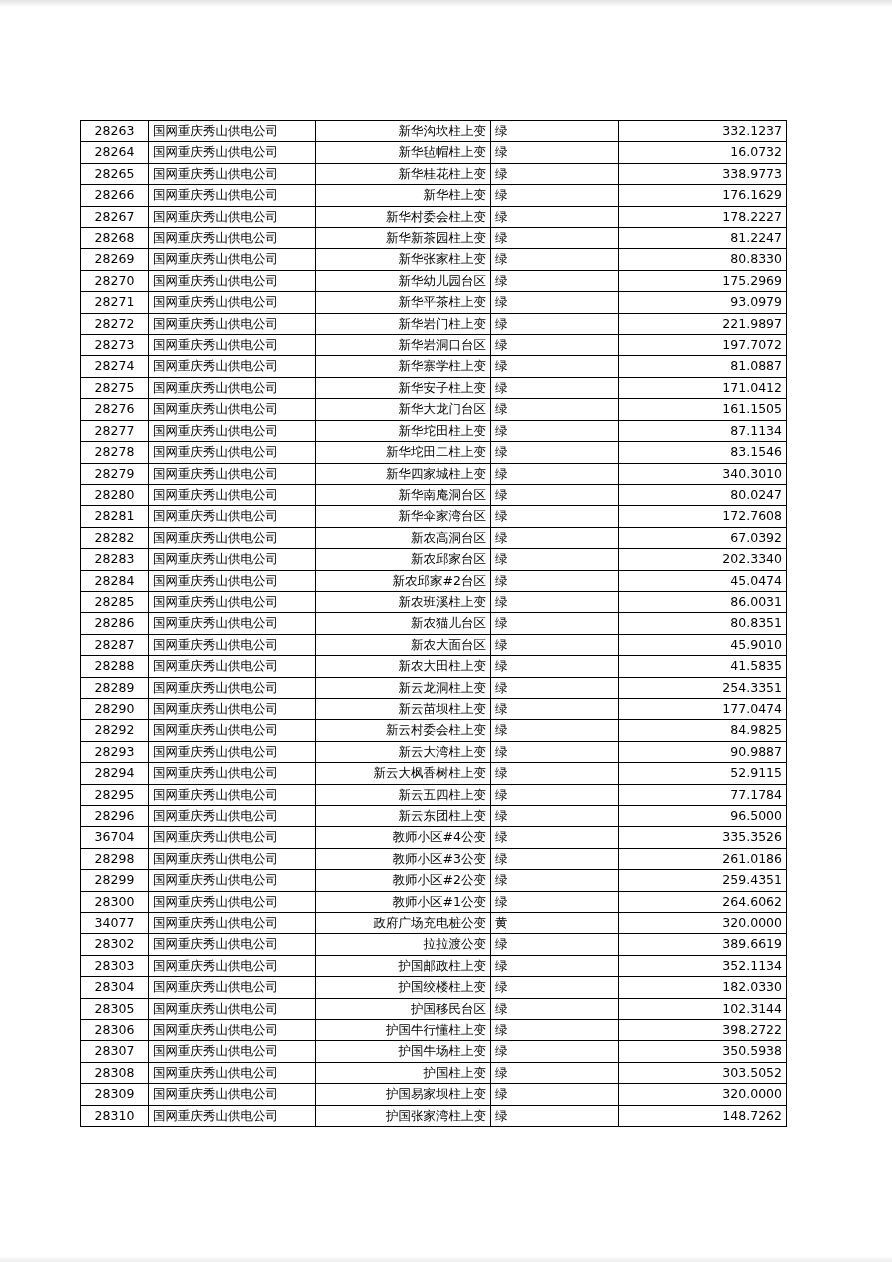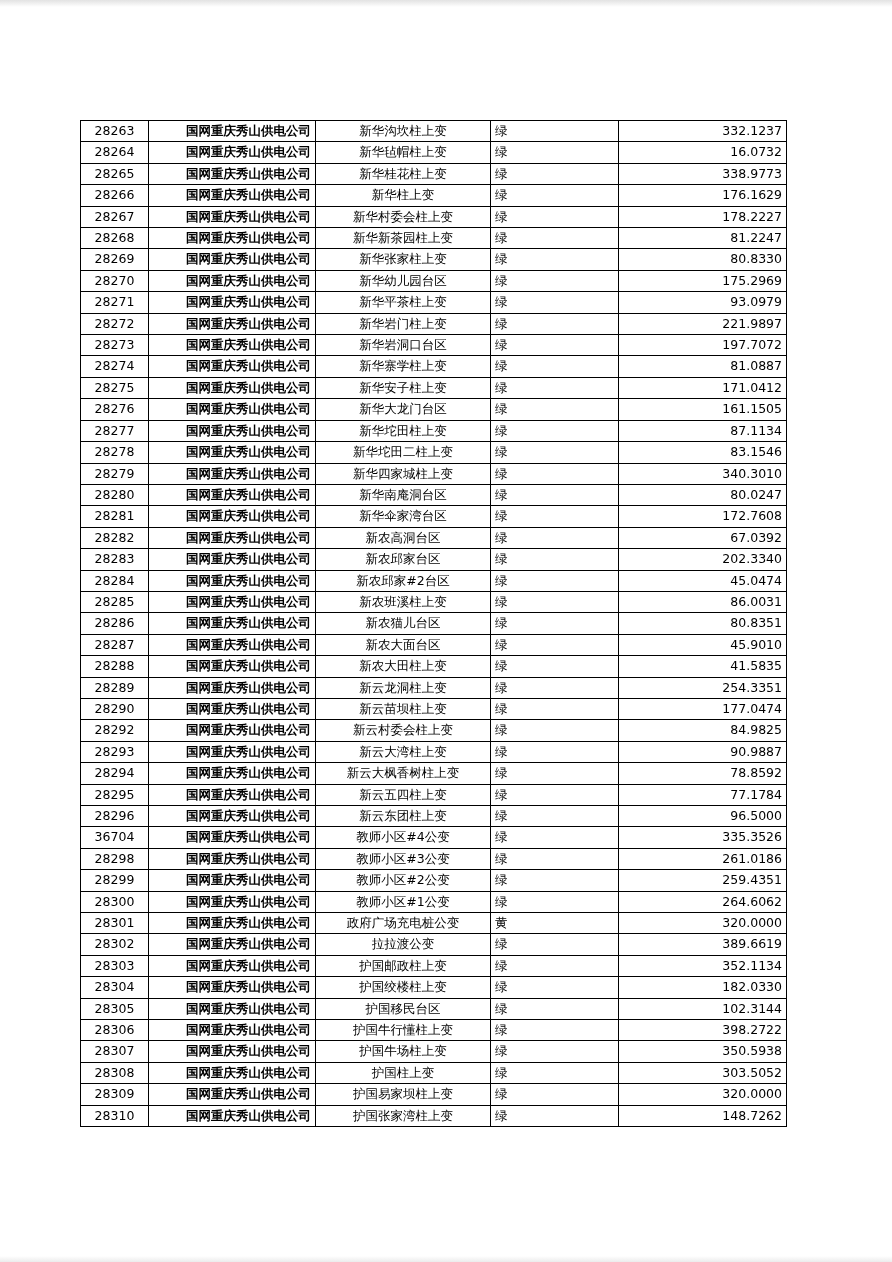--- a/index.html
+++ b/index.html
@@ -48,22 +48,22 @@
     white-space: nowrap;
     color: #000000;
     box-sizing: border-box;
   }
   col.c-id      { width: 68px; }
   col.c-company { width: 167px; }
   col.c-station { width: 175px; }
   col.c-status  { width: 128px; }
   col.c-value   { width: 168px; }
   td.col-id      { text-align: center; }
-  td.col-company { text-align: right; padding-left: 5px; font-weight: bold; }
-  td.col-station { text-align: center; padding-left: 5px; }
+  td.col-company { text-align: left; padding-left: 5px; }
+  td.col-station { text-align: right; padding-left: 5px; }
   td.col-status  { text-align: left; padding-left: 5px; }
   td.col-value   { text-align: right; padding-right: 82px; }
 </style>
 </head>
 <body>
 
 <div class="edge-shade-top"></div>
 
 <div class="table-wrap">
   <table class="data-table">
@@ -283,21 +283,21 @@
     <td class="col-company">国网重庆秀山供电公司</td>
     <td class="col-station">新云大湾柱上变</td>
     <td class="col-status">绿</td>
     <td class="col-value">90.9887</td>
   </tr>
         <tr>
     <td class="col-id">28294</td>
     <td class="col-company">国网重庆秀山供电公司</td>
     <td class="col-station">新云大枫香树柱上变</td>
     <td class="col-status">绿</td>
-    <td class="col-value">78.8592</td>
+    <td class="col-value">52.9115</td>
   </tr>
         <tr>
     <td class="col-id">28295</td>
     <td class="col-company">国网重庆秀山供电公司</td>
     <td class="col-station">新云五四柱上变</td>
     <td class="col-status">绿</td>
     <td class="col-value">77.1784</td>
   </tr>
         <tr>
     <td class="col-id">28296</td>
@@ -328,21 +328,21 @@
     <td class="col-value">259.4351</td>
   </tr>
         <tr>
     <td class="col-id">28300</td>
     <td class="col-company">国网重庆秀山供电公司</td>
     <td class="col-station">教师小区#1公变</td>
     <td class="col-status">绿</td>
     <td class="col-value">264.6062</td>
   </tr>
         <tr>
-    <td class="col-id">28301</td>
+    <td class="col-id">34077</td>
     <td class="col-company">国网重庆秀山供电公司</td>
     <td class="col-station">政府广场充电桩公变</td>
     <td class="col-status">黄</td>
     <td class="col-value">320.0000</td>
   </tr>
         <tr>
     <td class="col-id">28302</td>
     <td class="col-company">国网重庆秀山供电公司</td>
     <td class="col-station">拉拉渡公变</td>
     <td class="col-status">绿</td>

